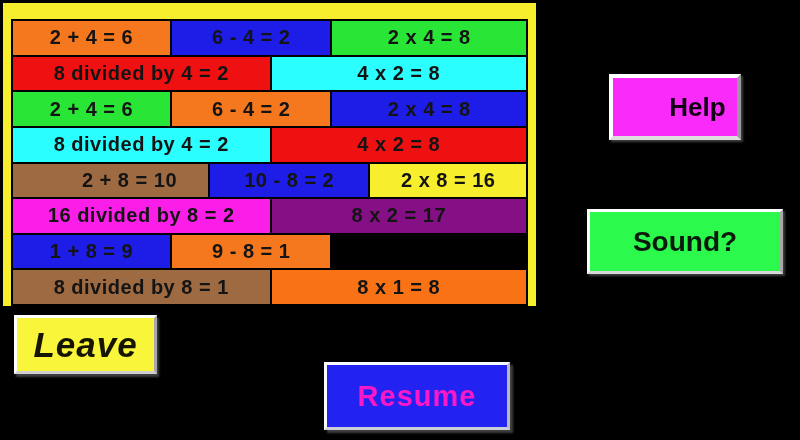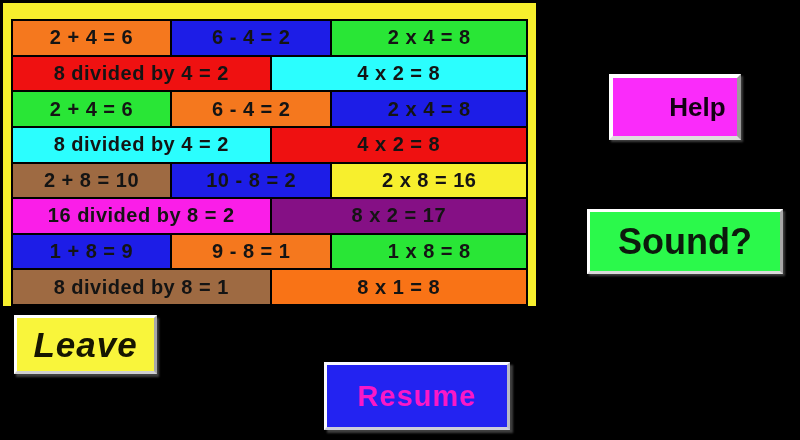--- a/index.html
+++ b/index.html
@@ -36,21 +36,21 @@
     font-family:"Liberation Sans", sans-serif;font-weight:bold;
     cursor:pointer;padding:0;white-space:nowrap;
   }
   #help-btn{
     left:609px;top:74px;width:132px;height:66px;font-size:26px;
     border:4px solid;border-color:#ffffff #9a9a9a #dedede #ffffff;
     box-shadow:2px 2px 2px #3f3f3f;
     padding-left:45px;
   }
   #sound-btn{
-    left:587px;top:209px;width:196px;height:65px;font-size:36px;
+    left:587px;top:209px;width:196px;height:65px;font-size:28px;
     border:3px solid;border-color:#ffffff #a8a8a8 #d8d8d8 #ffffff;
     box-shadow:2px 2px 2px #3f3f3f;
   }
   #leave-btn{
     left:14px;top:315px;width:143px;height:59px;font-size:35px;
     font-style:italic;letter-spacing:1px;
     border:3px solid;border-color:#ffffff #a8a8a8 #cfcfcf #ffffff;
     box-shadow:2px 3px 2px #3f3f3f;
   }
   #resume-btn{
@@ -84,34 +84,33 @@
         <div class="cell b3" style="background-color: rgb(245, 120, 30);">6 - 4 = 2</div>
         <div class="cell c3" style="background-color: rgb(29, 29, 231);">2 x 4 = 8</div>
       </div>
 
       <div class="row">
         <div class="cell a2" style="background-color: rgb(43, 254, 254);">8 divided by 4 = 2</div>
         <div class="cell b2" style="background-color: rgb(239, 17, 17);">4 x 2 = 8</div>
       </div>
 
       <div class="row">
-        <div class="cell a3" style="background-color: rgb(158, 106, 66);">2 + 8 = 10</div>
+        <div class="cell a3" style="background-color: rgb(158, 106, 66); padding-left: 38px;">2 + 8 = 10</div>
         <div class="cell b3" style="background-color: rgb(29, 29, 231);">10 - 8 = 2</div>
         <div class="cell c3" style="background-color: rgb(247, 239, 45);">2 x 8 = 16</div>
       </div>
 
       <div class="row">
         <div class="cell a2" style="background-color: rgb(250, 30, 232);">16 divided by 8 = 2</div>
         <div class="cell b2" style="background-color: rgb(133, 16, 133);">8 x 2 = 17</div>
       </div>
 
       <div class="row">
         <div class="cell a3" style="background-color: rgb(29, 29, 231);">1 + 8 = 9</div>
         <div class="cell b3" style="background-color: rgb(245, 120, 30);">9 - 8 = 1</div>
-        <div class="cell c3" style="background-color: rgb(41, 230, 54);">1 x 8 = 8</div>
       </div>
 
       <div class="row">
         <div class="cell a2" style="background-color: rgb(158, 106, 66);">8 divided by 8 = 1</div>
         <div class="cell b2" style="background-color: #f97316;">8 x 1 = 8</div>
       </div>
 
     </div>
   </div>
 

